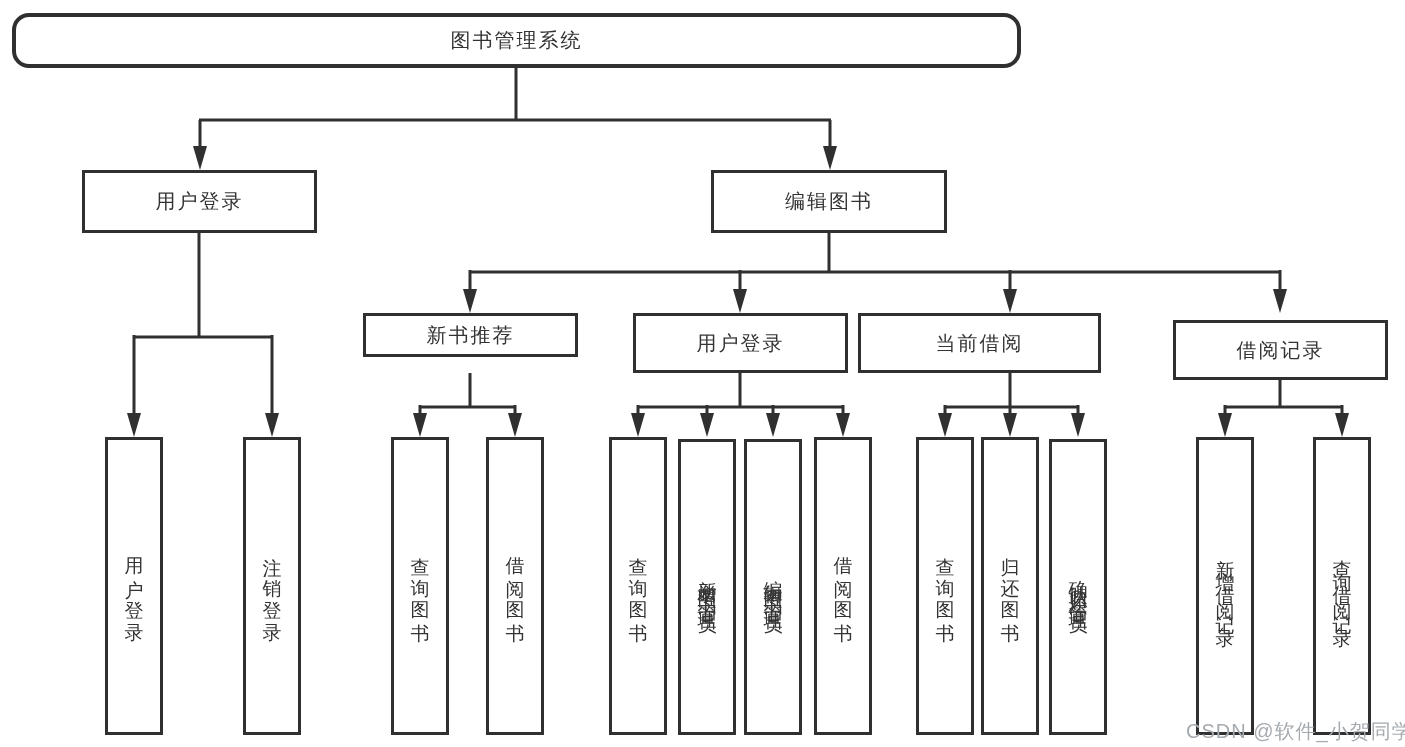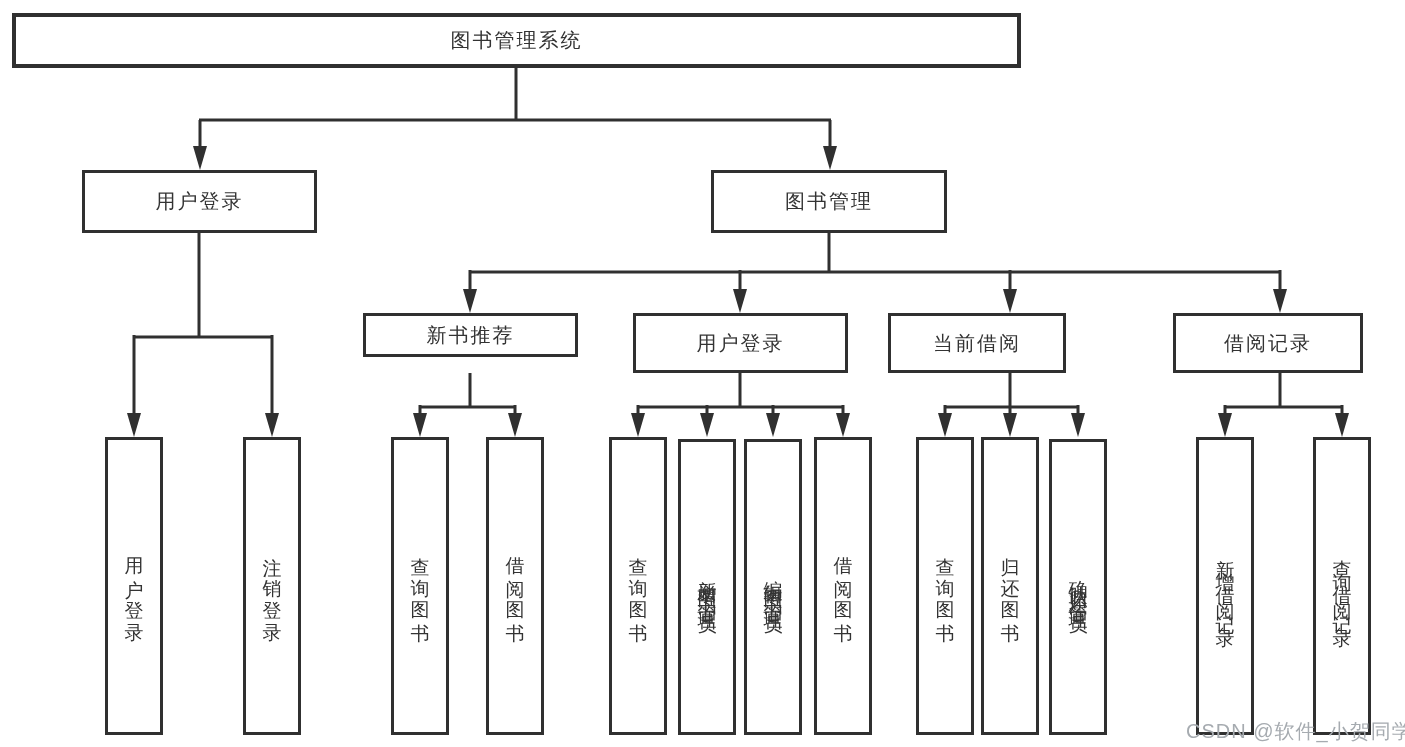--- a/index.html
+++ b/index.html
@@ -16,21 +16,21 @@
     position:absolute;
     box-sizing:border-box;
     background:#ffffff;
     border:3px solid #303030;
     z-index:1;
   }
   .h{
     display:flex;align-items:center;justify-content:center;
     font-size:20px;letter-spacing:2px;
   }
-  .root{border-width:4px;}
+  .root{border-width:4px;border-radius:17px;}
   .v{
     writing-mode:vertical-lr;
     text-orientation:mixed;
     text-align:center;
     line-height:52px;
     font-size:19px;
   }
   .sp4{letter-spacing:22px;}
   .sp6{letter-spacing:14px;}
   .sp9{letter-spacing:5px;}
@@ -88,26 +88,26 @@
       <polygon points="1003,413 1017,413 1010,437"></polygon>
       <polygon points="1071,413 1085,413 1078,437"></polygon>
       <polygon points="1218,413 1232,413 1225,437"></polygon>
       <polygon points="1335,413 1349,413 1342,437"></polygon>
     </g>
   </svg>
 
   <div class="box h root" style="left:12px;top:13px;width:1009px;height:55px">图书管理系统</div>
 
   <div class="box h" style="left:82px;top:170px;width:235px;height:63px">用户登录</div>
-  <div class="box h" style="left:711px;top:170px;width:236px;height:63px">图书管理</div>
+  <div class="box h" style="left:711px;top:170px;width:236px;height:63px">编辑图书</div>
 
   <div class="box h" style="left:363px;top:313px;width:215px;height:44px">新书推荐</div>
   <div class="box h" style="left:633px;top:313px;width:215px;height:60px">用户登录</div>
-  <div class="box h" style="left:888px;top:313px;width:178px;height:60px">当前借阅</div>
-  <div class="box h" style="left:1173px;top:313px;width:190px;height:60px">借阅记录</div>
+  <div class="box h" style="left:858px;top:313px;width:243px;height:60px">当前借阅</div>
+  <div class="box h" style="left:1173px;top:320px;width:215px;height:60px">借阅记录</div>
 
   <div class="box v sp4" style="left:105px;top:437px;width:58px;height:298px">用户登录</div>
   <div class="box v sp4" style="left:243px;top:437px;width:58px;height:298px">注销登录</div>
 
   <div class="box v sp4" style="left:391px;top:437px;width:58px;height:298px">查询图书</div>
   <div class="box v sp4" style="left:486px;top:437px;width:58px;height:298px">借阅图书</div>
 
   <div class="box v sp4" style="left:609px;top:437px;width:58px;height:298px">查询图书</div>
   <div class="box v sp9" style="left:678px;top:439px;width:58px;height:296px">新增图书（管理员）</div>
   <div class="box v sp9" style="left:744px;top:439px;width:58px;height:296px">编辑图书（管理员）</div>

